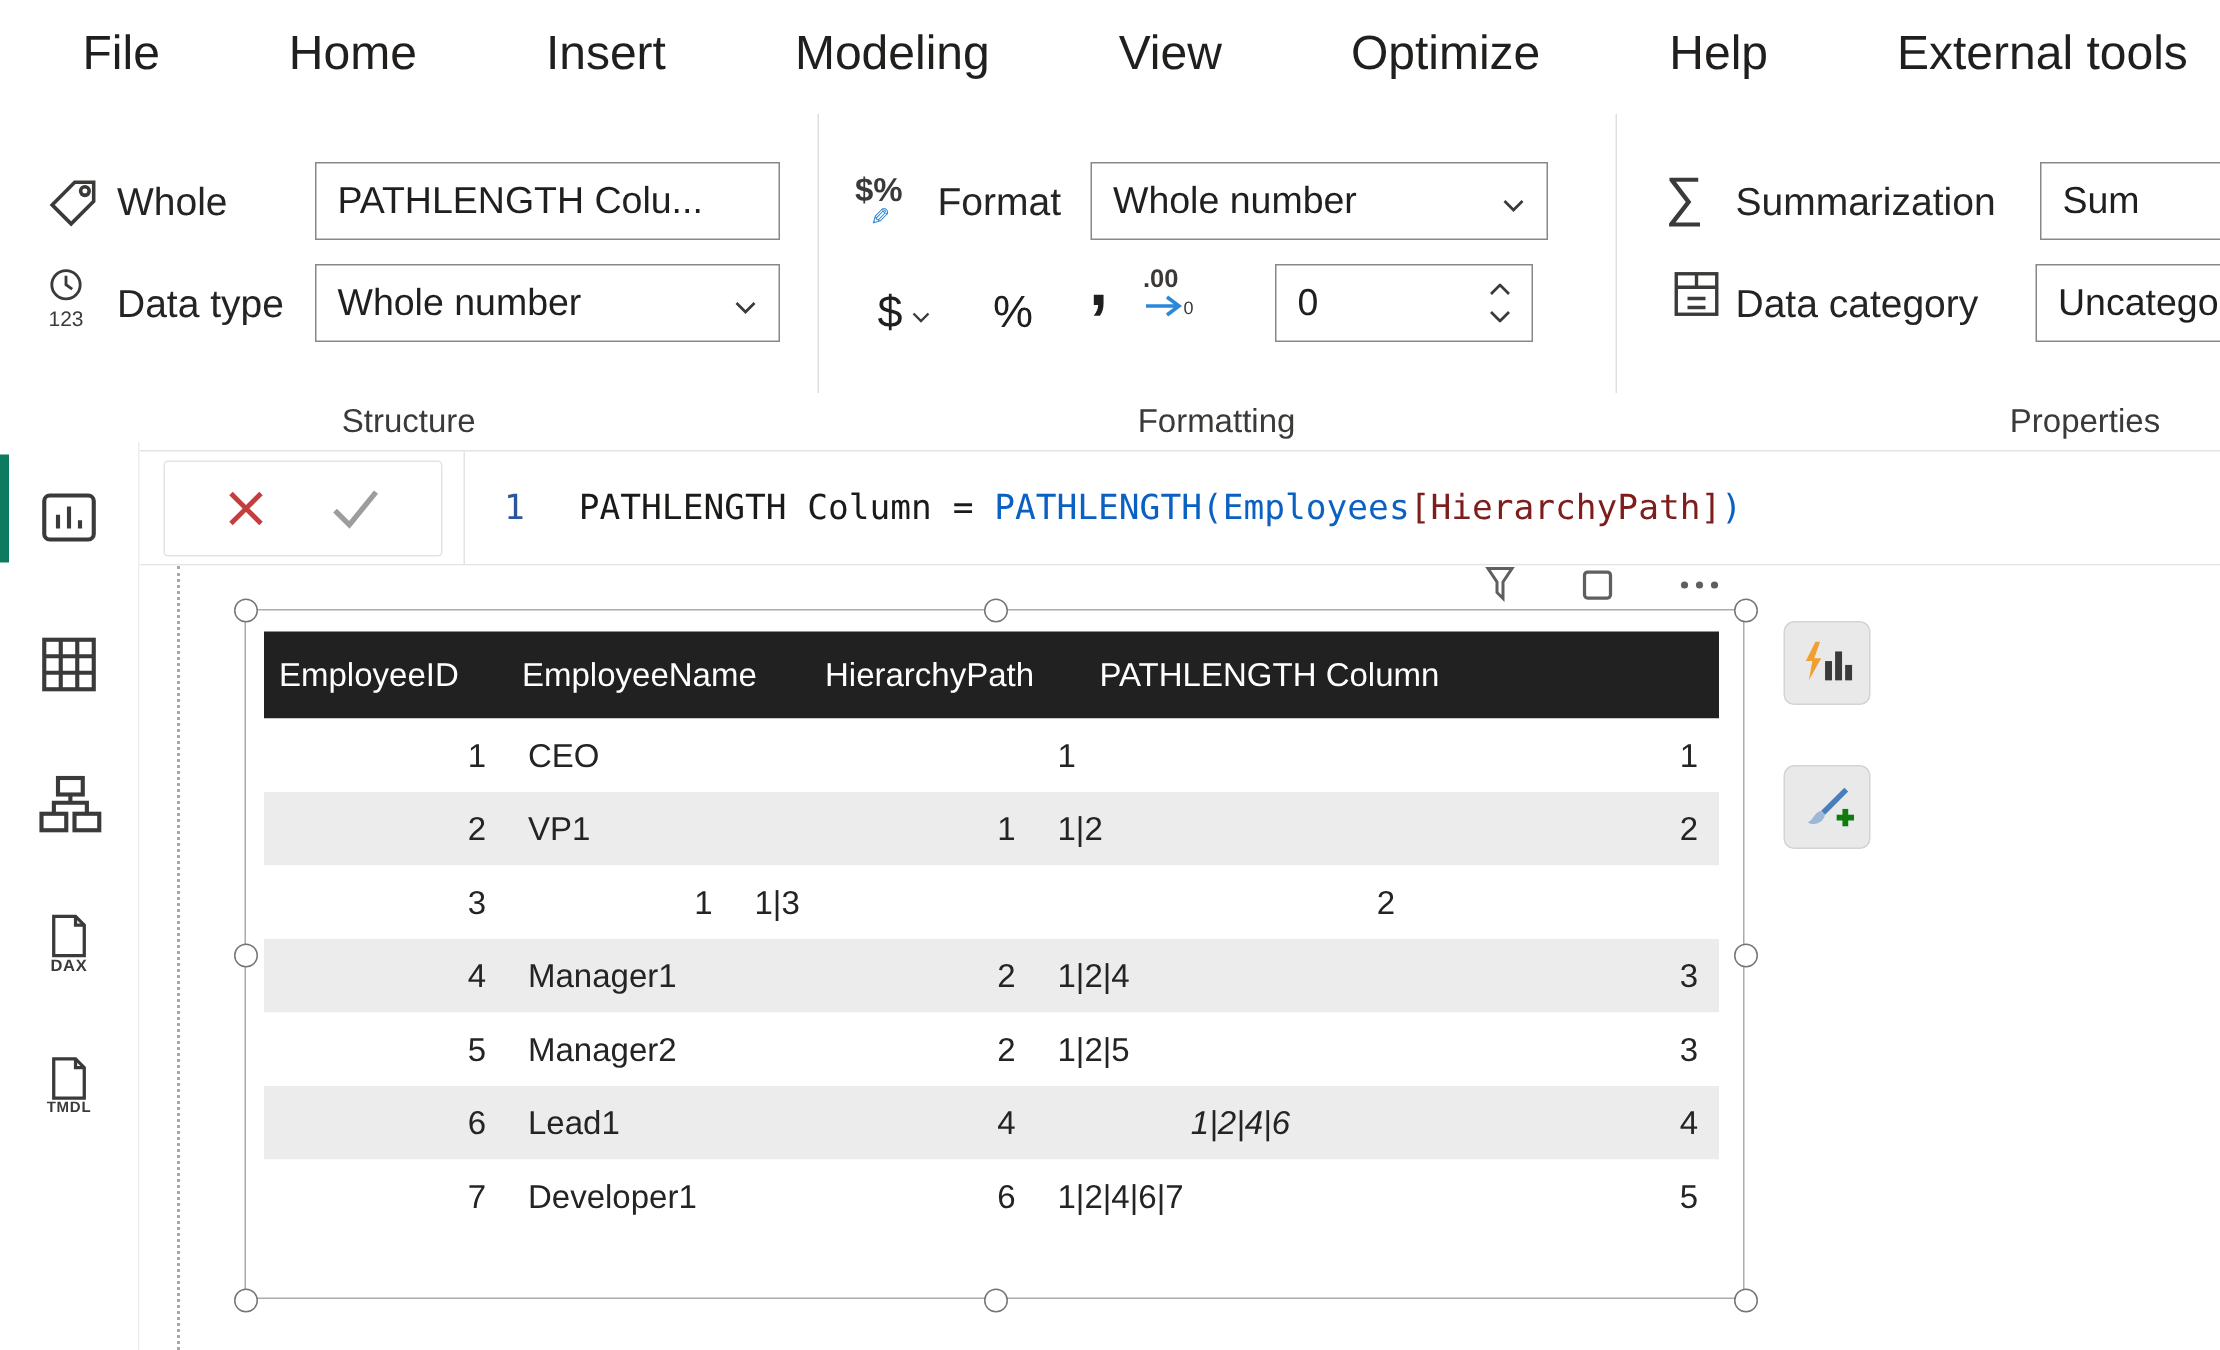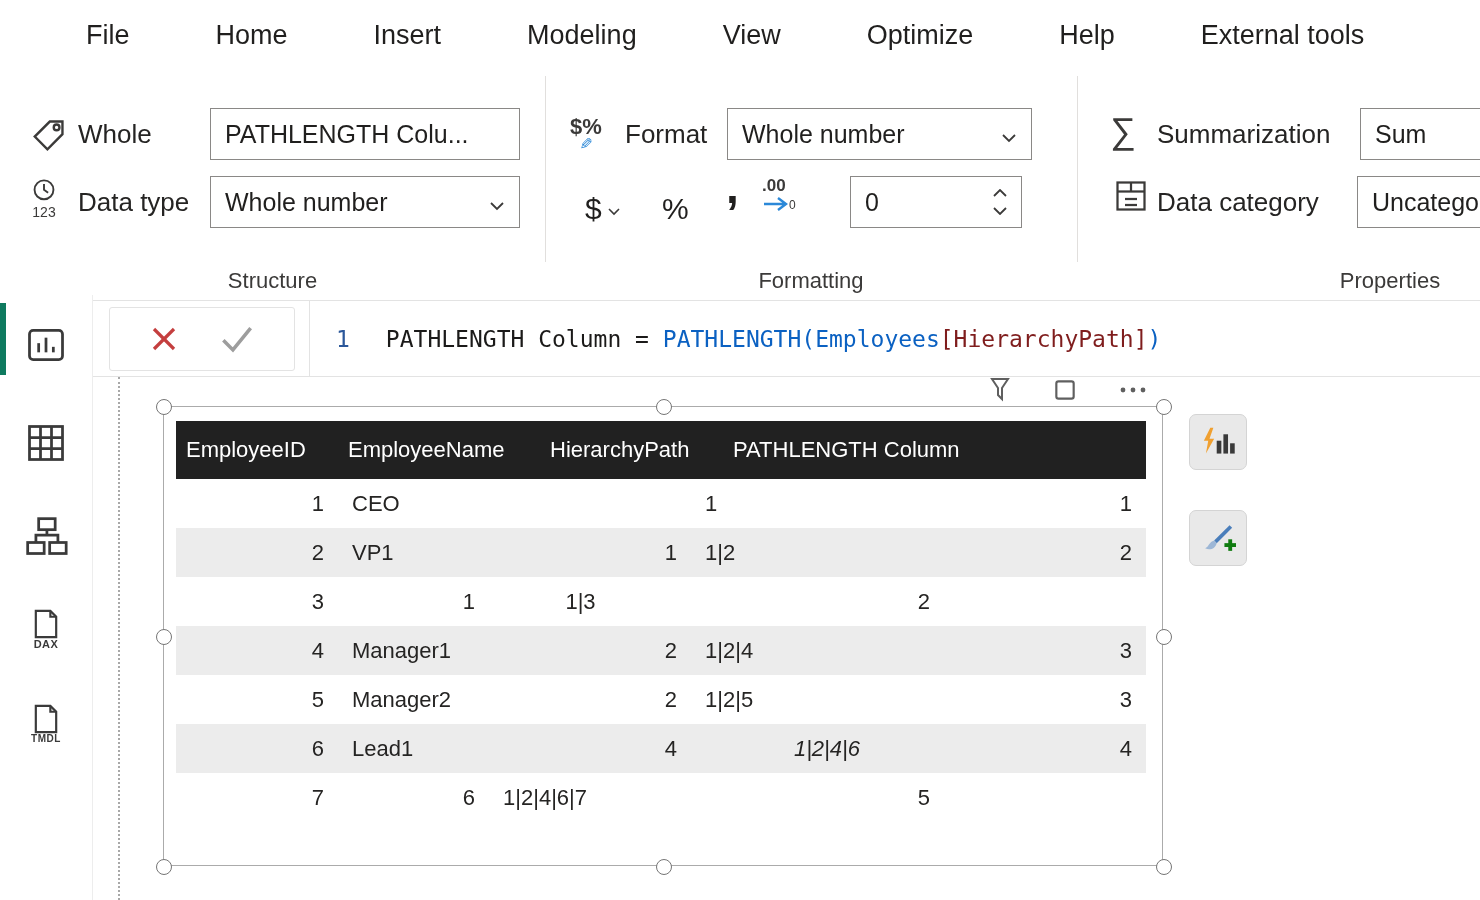--- a/index.html
+++ b/index.html
@@ -1,20 +1,20 @@
 <!DOCTYPE html>
 <html><head>
 <meta charset="utf-8">
 <style>
   * { box-sizing: border-box; margin: 0; padding: 0; }
   html,body { width:1480px; height:900px; overflow:hidden; }
   body { font-family:"Liberation Sans", sans-serif; color:#252423; background:#fff; position:relative; }
 
   
-  #menu-bar { position:absolute; top:0; left:0; right:0; height:70px; display:flex; align-items:center; gap:86px; padding-left:86px; font-size:27px; color:#201f1e; }
+  #menu-bar { position:absolute; top:0; left:0; right:0; height:70px; display:flex; align-items:center; gap:86px; padding-left:55px; font-size:32px; color:#201f1e; }
   .menu-item { cursor:default; white-space:nowrap; }
 
   
   #ribbon { position:absolute; top:70px; left:0; right:0; height:230px; background:#fff; }
   .vdiv { position:absolute; top:6px; bottom:38px; width:1px; background:#e1dfdd; }
   .sec-label { position:absolute; bottom:6px; font-size:22px; color:#3b3a39; text-align:center; }
   .rb-label { position:absolute; font-size:26px; color:#252423; height:52px; line-height:52px; white-space:nowrap; }
   .rb-box { position:absolute; height:52px; border:1px solid #8a8886; background:#fff; display:flex; align-items:center; padding:0 14px; font-size:25px; color:#201f1e; white-space:nowrap; overflow:hidden; }
   .rb-box .chev { margin-left:auto; flex:0 0 auto; }
   .rb-icon { position:absolute; display:flex; align-items:center; justify-content:center; }
@@ -274,21 +274,21 @@
           <div class="tr alt">
             <div class="td" style="width: 162px; text-align: right;">2</div>
             <div class="td" style="width: 202px; text-align: left;">VP1</div>
             <div class="td" style="width: 151px; text-align: right;">1</div>
             <div class="td" style="width: 183px; text-align: left;">1|2</div>
             <div class="td" style="width: 272px; text-align: right;">2</div>
           </div>
           <div class="tr">
             <div class="td" style="width: 162px; text-align: right;">3</div>
             <div class="td" style="width: 151px; text-align: right;">1</div>
-            <div class="td" style="width: 183px; text-align: center;">1|3</div>
+            <div class="td" style="width: 183px; text-align: left;">1|3</div>
             <div class="td" style="width: 272px; text-align: right;">2</div>
           </div>
           <div class="tr alt">
             <div class="td" style="width: 162px; text-align: right;">4</div>
             <div class="td" style="width: 202px; text-align: left;">Manager1</div>
             <div class="td" style="width: 151px; text-align: right;">2</div>
             <div class="td" style="width: 183px; text-align: left;">1|2|4</div>
             <div class="td" style="width: 272px; text-align: right;">3</div>
           </div>
           <div class="tr">
@@ -300,20 +300,21 @@
           </div>
           <div class="tr alt">
             <div class="td" style="width: 162px; text-align: right;">6</div>
             <div class="td" style="width: 202px; text-align: left;">Lead1</div>
             <div class="td" style="width: 151px; text-align: right;">4</div>
             <div class="td" style="width: 183px; text-align: right; font-style: italic;">1|2|4|6</div>
             <div class="td" style="width: 272px; text-align: right;">4</div>
           </div>
           <div class="tr">
             <div class="td" style="width: 162px; text-align: right;">7</div>
+            <div class="td" style="width: 202px; text-align: left;">Developer1</div>
             <div class="td" style="width: 151px; text-align: right;">6</div>
             <div class="td" style="width: 183px; text-align: left;">1|2|4|6|7</div>
             <div class="td" style="width: 272px; text-align: right;">5</div>
           </div>
         </div>
     </div>
 
     <div class="handle" style="left:-8px; top:-8px;"></div>
     <div class="handle" style="left:492px; top:-8px;"></div>
     <div class="handle" style="left:992px; top:-8px;"></div>

